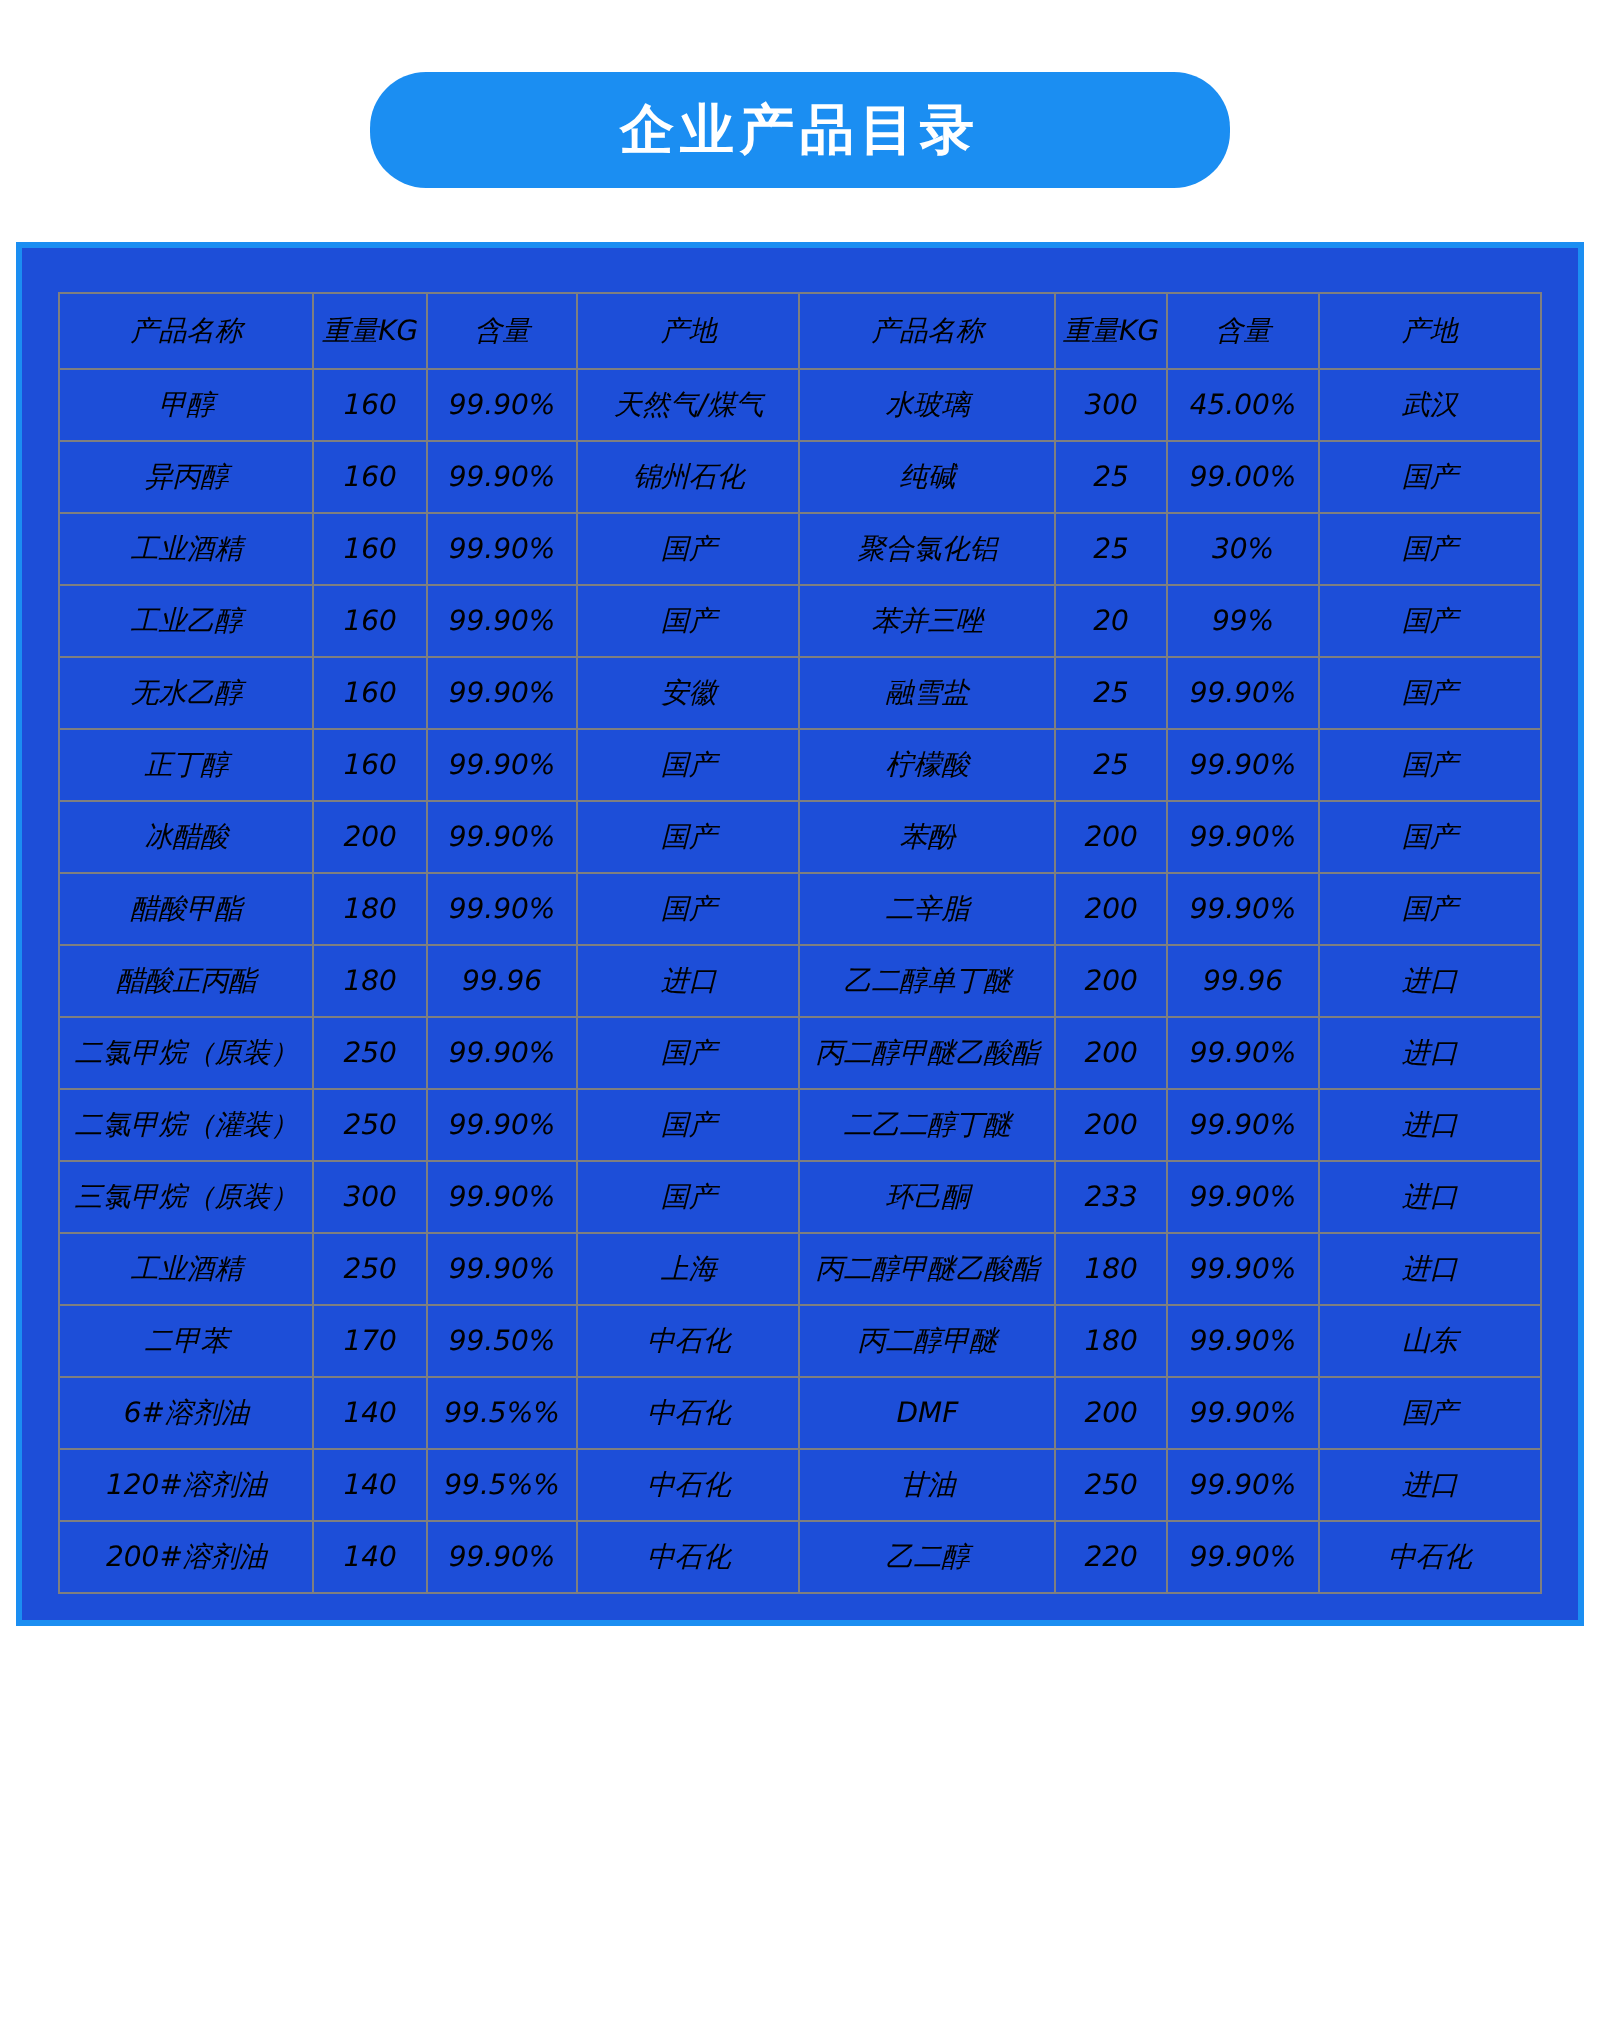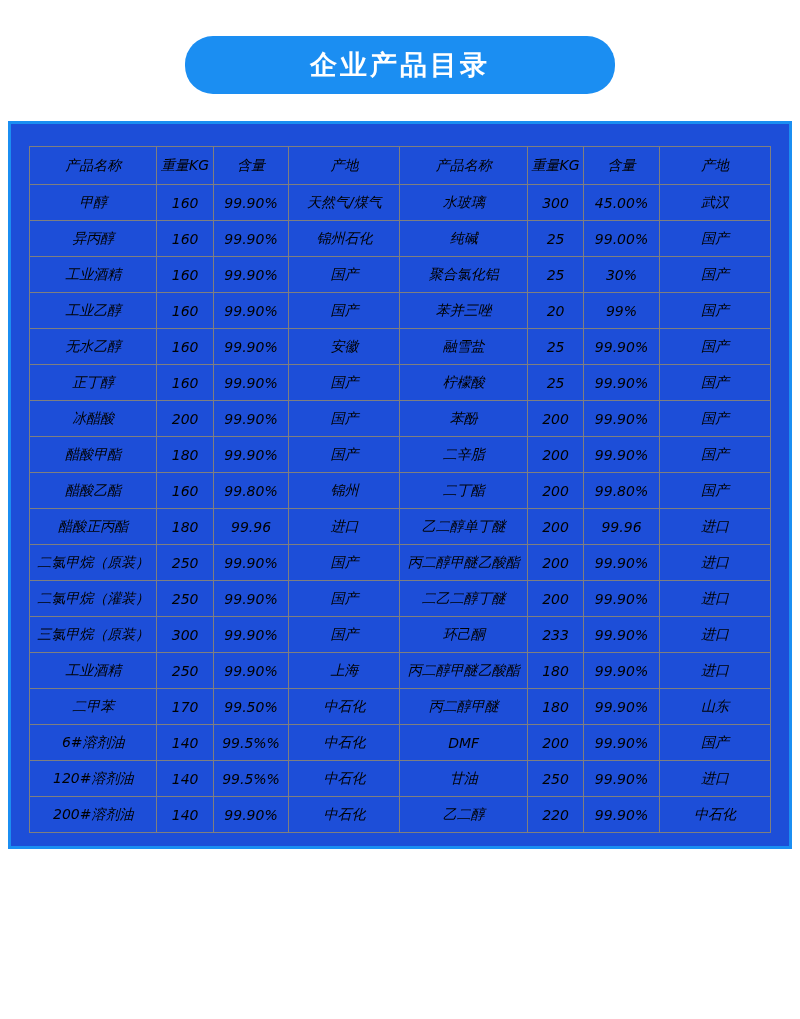--- a/index.html
+++ b/index.html
@@ -177,30 +177,20 @@
             <td>醋酸甲酯</td>
             <td>180</td>
             <td>99.90%</td>
             <td>国产</td>
             <td>二辛脂</td>
             <td>200</td>
             <td>99.90%</td>
             <td>国产</td>
           </tr>
           <tr>
-            <td>醋酸乙酯</td>
-            <td>160</td>
-            <td>99.80%</td>
-            <td>锦州</td>
-            <td>二丁酯</td>
-            <td>200</td>
-            <td>99.80%</td>
-            <td>国产</td>
-          </tr>
-          <tr>
             <td>醋酸正丙酯</td>
             <td>180</td>
             <td>99.96</td>
             <td>进口</td>
             <td>乙二醇单丁醚</td>
             <td>200</td>
             <td>99.96</td>
             <td>进口</td>
           </tr>
           <tr>

